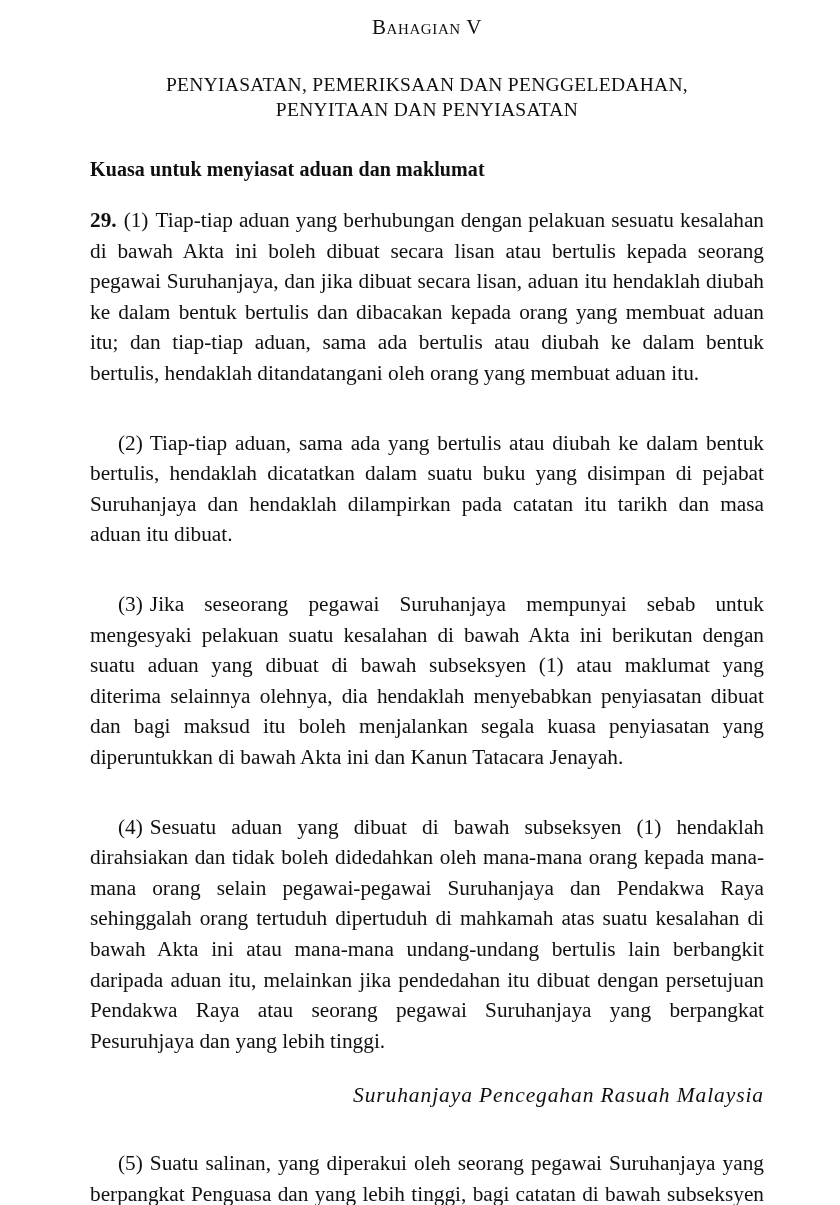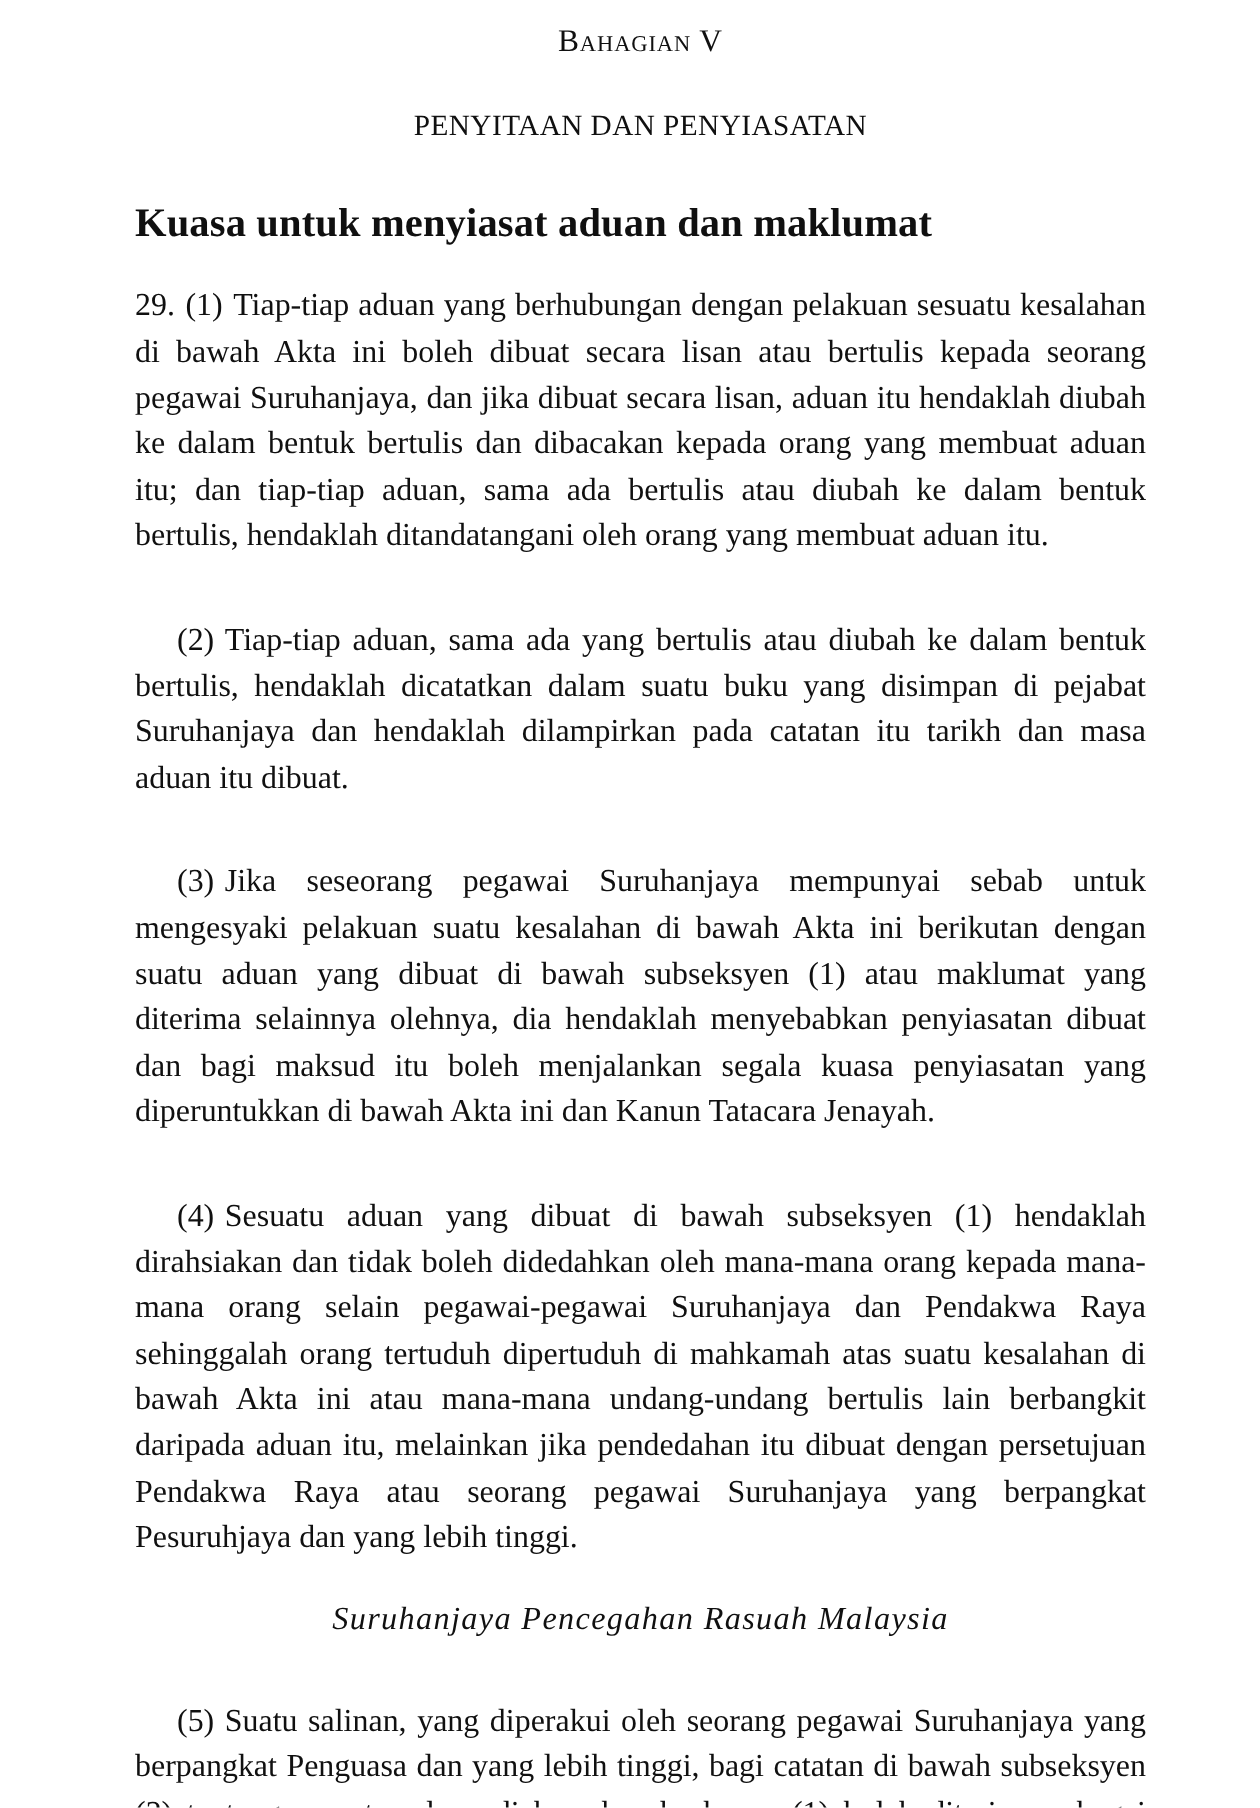--- a/index.html
+++ b/index.html
@@ -47,21 +47,21 @@
     line-height: 25px;
     letter-spacing: 0.3px;
     margin-top: 33px;
   }
   .part-subtitle .sub-line {
     display: block;
   }
 
   
   .section-heading {
-    font-size: 27px;
+    font-size: 20px;
     font-weight: bold;
     line-height: 1.2;
     margin-top: 35px;
     letter-spacing: 0.1px;
   }
 
   
   .para {
     font-size: 21.3px;
     line-height: 30.6px;
@@ -71,46 +71,47 @@
     hyphens: none;
   }
   .para.first {
     margin-top: 24px;
   }
   .para .indent {
     display: inline-block;
     width: 28px;
   }
   .para .secnum {
-    font-weight: normal;
+    font-weight: bold;
   }
   .para .gap {
     display: inline-block;
     width: 7px;
   }
 
   
   .running-italic {
-    text-align: center;
+    text-align: right;
     font-style: italic;
     font-size: 21.5px;
     line-height: 1.2;
     letter-spacing: 0.9px;
     margin-top: 27px;
   }
 </style>
 </head>
 <body>
 
 <div class="page">
   <div class="content">
 
     <div class="part-heading">Bahagian V</div>
 
     <div class="part-subtitle">
+      <span class="sub-line">PENYIASATAN, PEMERIKSAAN DAN PENGGELEDAHAN,</span>
       <span class="sub-line">PENYITAAN DAN PENYIASATAN</span>
     </div>
 
     <div class="section-heading">Kuasa untuk menyiasat aduan dan maklumat</div>
 
     <p class="para first">
       <span class="secnum">29.</span><span class="gap"></span><span>(1)</span><span class="gap"></span><span>Tiap-tiap aduan yang berhubungan dengan pelakuan sesuatu kesalahan di bawah Akta ini boleh dibuat secara lisan atau bertulis kepada seorang pegawai Suruhanjaya, dan jika dibuat secara lisan, aduan itu hendaklah diubah ke dalam bentuk bertulis dan dibacakan kepada orang yang membuat aduan itu; dan tiap-tiap aduan, sama ada bertulis atau diubah ke dalam bentuk bertulis, hendaklah ditandatangani oleh orang yang membuat aduan itu.</span>
     </p>
 
     <p class="para">

